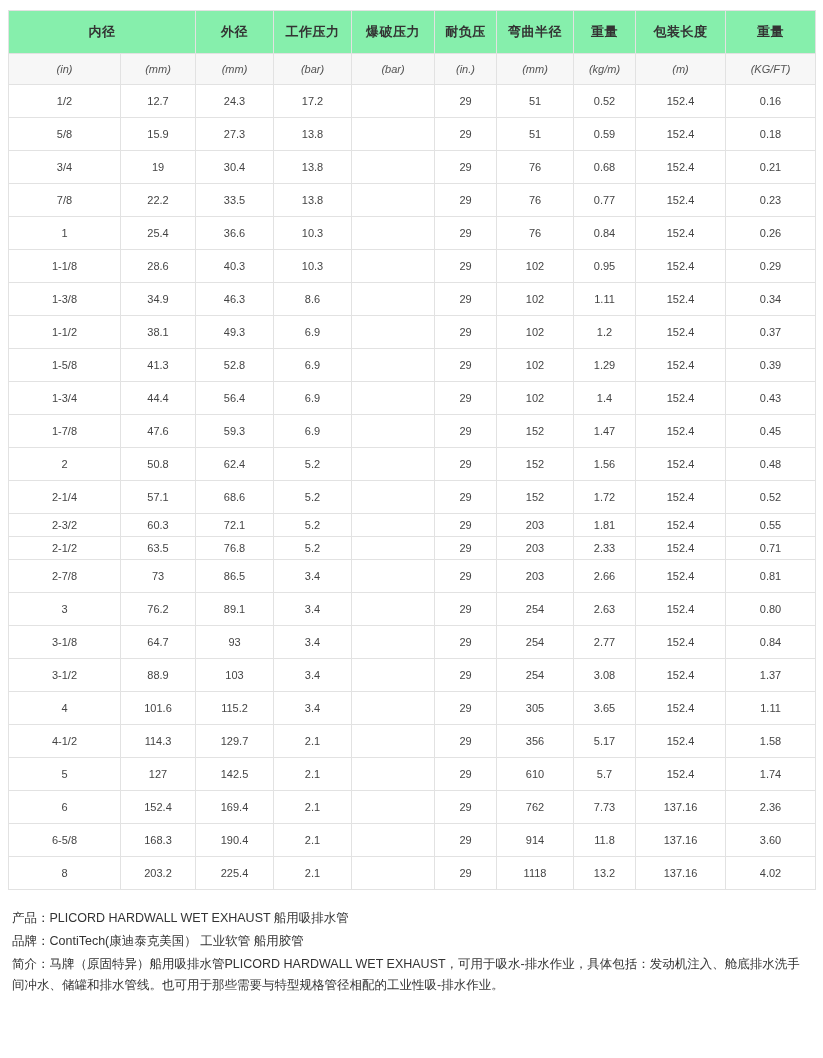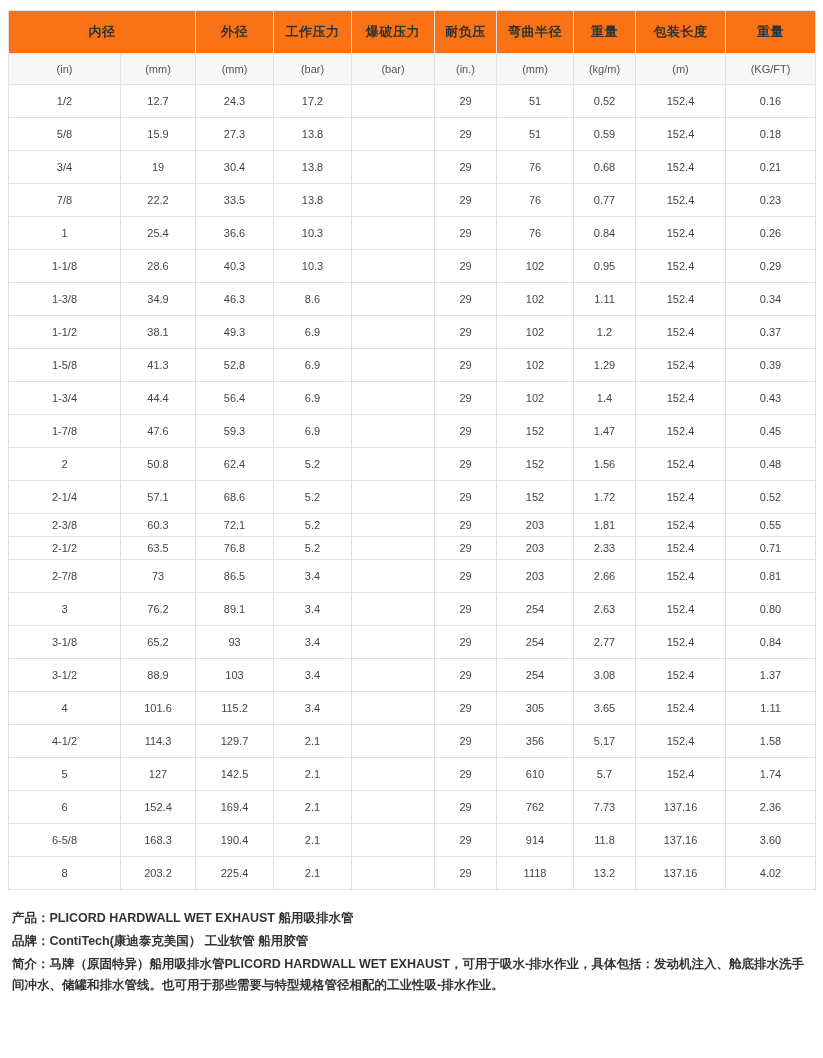--- a/index.html
+++ b/index.html
@@ -38,51 +38,51 @@
 
   table.spec th, table.spec td {
     border: 1px solid #e2e2e2;
     text-align: center;
     vertical-align: middle;
     padding: 0;
     color: #444;
   }
   table.spec thead tr.head-main th {
     height: 42px;
-    background: #f97316;
+    background: #86efac;
     font-size: 13px;
     font-weight: bold;
     color: #333;
     letter-spacing: 0.5px;
   }
   table.spec thead tr.head-unit th {
     height: 30px;
     background: #f7f7f7;
     font-size: 11px;
     font-weight: normal;
     color: #555;
+    font-style: italic;
   }
   table.spec tbody td {
     height: 32px;
     background: #ffffff;
     font-size: 11px;
   }
   table.spec tbody tr.tight td {
     height: 22px;
   }
   .notes {
     margin: 18px 0 0 0;
     padding: 0 4px 16px 4px;
     font-size: 12.5px;
     line-height: 21px;
     color: #333;
   }
   .notes p {
     margin: 0 0 2px 0;
-    font-weight: bold;
   }
 </style>
 </head>
 <body>
 
 <div class="page">
 
   <table class="spec">
     <colgroup>
       <col class="c0">
@@ -272,21 +272,21 @@
           <td>68.6</td>
           <td>5.2</td>
           <td></td>
           <td>29</td>
           <td>152</td>
           <td>1.72</td>
           <td>152.4</td>
           <td>0.52</td>
         </tr>
         <tr class="tight">
-          <td>2-3/8</td>
+          <td>2-3/2</td>
           <td>60.3</td>
           <td>72.1</td>
           <td>5.2</td>
           <td></td>
           <td>29</td>
           <td>203</td>
           <td>1.81</td>
           <td>152.4</td>
           <td>0.55</td>
         </tr>
@@ -321,21 +321,21 @@
           <td>3.4</td>
           <td></td>
           <td>29</td>
           <td>254</td>
           <td>2.63</td>
           <td>152.4</td>
           <td>0.80</td>
         </tr>
         <tr>
           <td>3-1/8</td>
-          <td>65.2</td>
+          <td>64.7</td>
           <td>93</td>
           <td>3.4</td>
           <td></td>
           <td>29</td>
           <td>254</td>
           <td>2.77</td>
           <td>152.4</td>
           <td>0.84</td>
         </tr>
         <tr>

